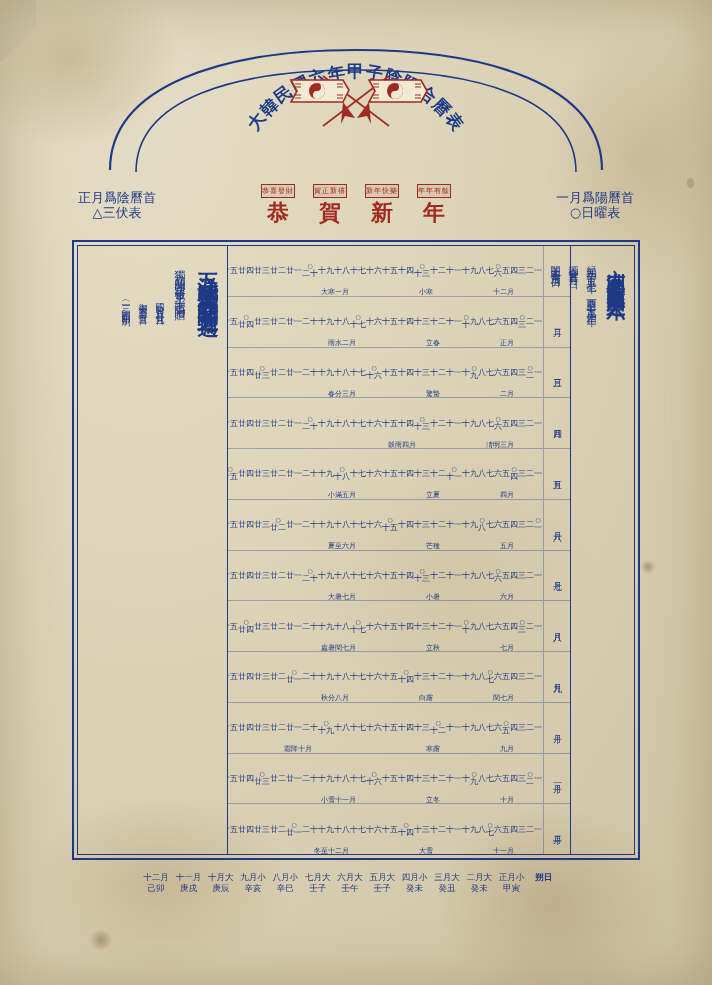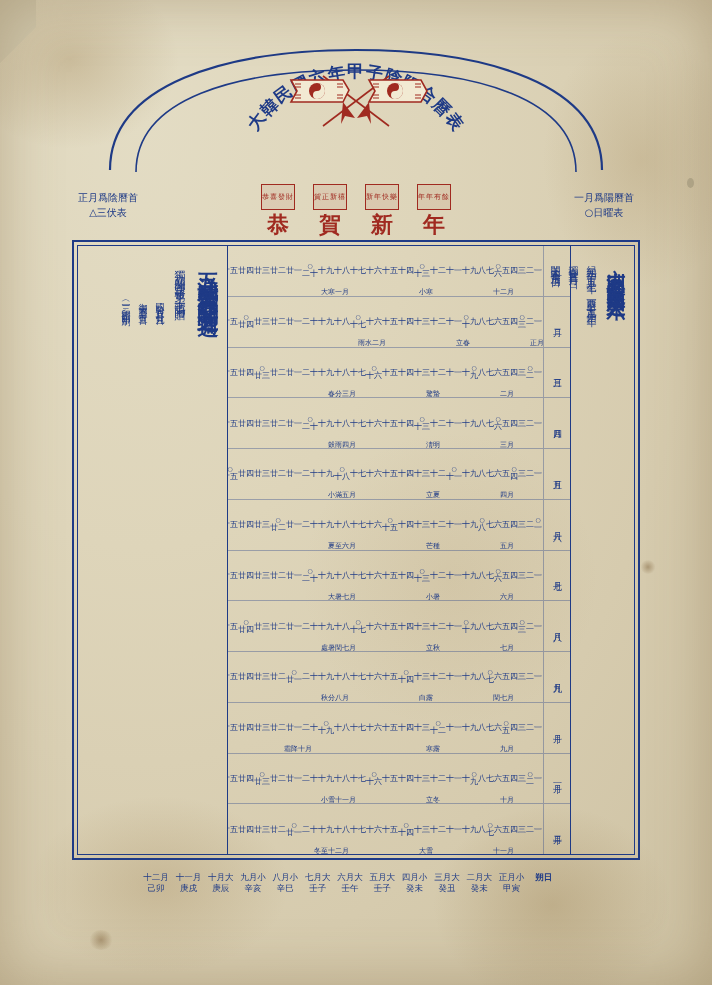--- a/index.html
+++ b/index.html
@@ -48,33 +48,33 @@
     position:absolute;left:50%;top:68px;transform:translateX(-50%);
     width:250px;height:62px;
   }
 
   
   .subrow{
     position:absolute;left:78px;right:78px;top:188px;height:46px;
   }
   .sub-left,.sub-right{
     position:absolute;top:2px;
-    color:#1e3a86;font-family:"DejaVu Serif",serif;font-size:10px;line-height:15px;
+    color:#1e3a86;font-family:"DejaVu Serif",serif;font-size:13px;line-height:15px;
     text-align:center;
   }
   .sub-left{left:0;}
   .sub-right{right:0;}
   .greet{
     position:absolute;left:50%;transform:translateX(-50%);top:-4px;
     display:flex;gap:18px;
   }
   .greet-cell{width:34px;text-align:center;}
   .greet-top{
     color:#a02a20;font-family:"DejaVu Serif",serif;font-size:7px;
-    border:1px solid #a02a20;padding:7px 0;letter-spacing:1px;
+    border:1px solid #a02a20;padding:1px 0;letter-spacing:1px;
     background:rgba(160,42,32,.07);
   }
   .greet-big{
     color:#a02a20;font-family:"DejaVu Serif",serif;font-weight:bold;font-size:22px;
     margin-top:2px;line-height:24px;
   }
 
   
   .frame{
     position:absolute;left:72px;top:240px;width:568px;height:620px;
@@ -358,21 +358,21 @@
                 <div class="day">十八</div>
                 <div class="day">十九</div>
                 <div class="day">二十</div>
                 <div class="day">廿一</div>
                 <div class="day">廿二</div>
                 <div class="day">廿三</div>
                 <div class="day sun">廿四</div>
                 <div class="day">廿五</div>
               </div>
               <div class="sub-strip">
-                <div class="sub-item" style="">正月</div>
+                <div class="sub-item" style="margin-right: 30px;">正月</div>
                 <div class="sub-item" style="margin-right: 60px;">立春</div>
                 <div class="sub-item" style="margin-right: 70px;">二月</div>
                 <div class="sub-item">雨水</div>
               </div>
             </div>
             <div class="cal-row">
               <div class="month-label">三月</div>
               <div class="days">
                 <div class="day">一</div>
                 <div class="day sun">二</div>
@@ -431,21 +431,21 @@
                 <div class="day">十九</div>
                 <div class="day sun">二十</div>
                 <div class="day">廿一</div>
                 <div class="day">廿二</div>
                 <div class="day">廿三</div>
                 <div class="day">廿四</div>
                 <div class="day">廿五</div>
               </div>
               <div class="sub-strip">
                 <div class="sub-item" style="margin-right: 30px;">三月</div>
-                <div class="sub-item" style="margin-right: 60px;">淸明</div>
+                <div class="sub-item" style="">淸明</div>
                 <div class="sub-item" style="margin-right: 70px;">四月</div>
                 <div class="sub-item">穀雨</div>
               </div>
             </div>
             <div class="cal-row">
               <div class="month-label">五月</div>
               <div class="days">
                 <div class="day">一</div>
                 <div class="day">二</div>
                 <div class="day">三</div>

